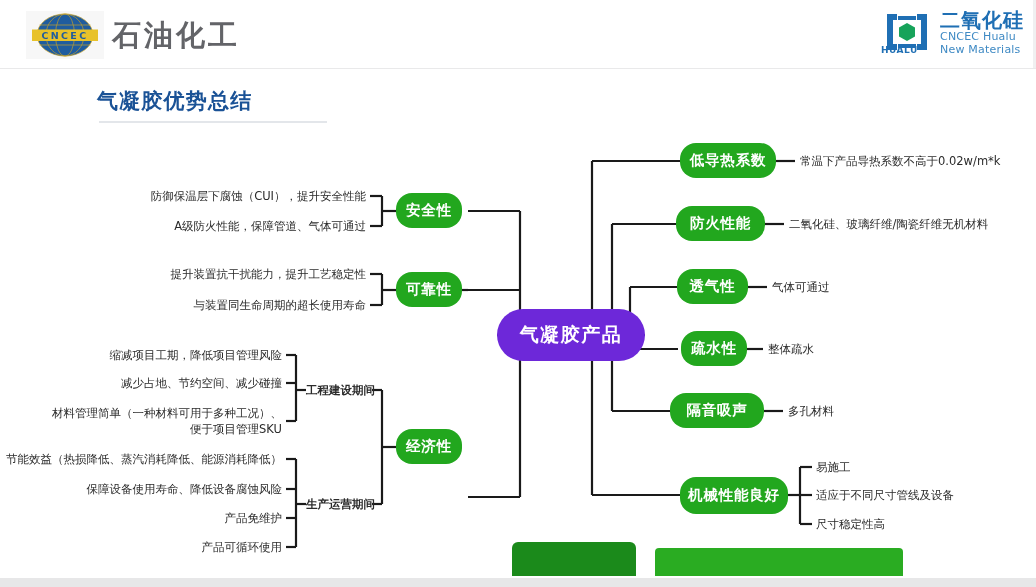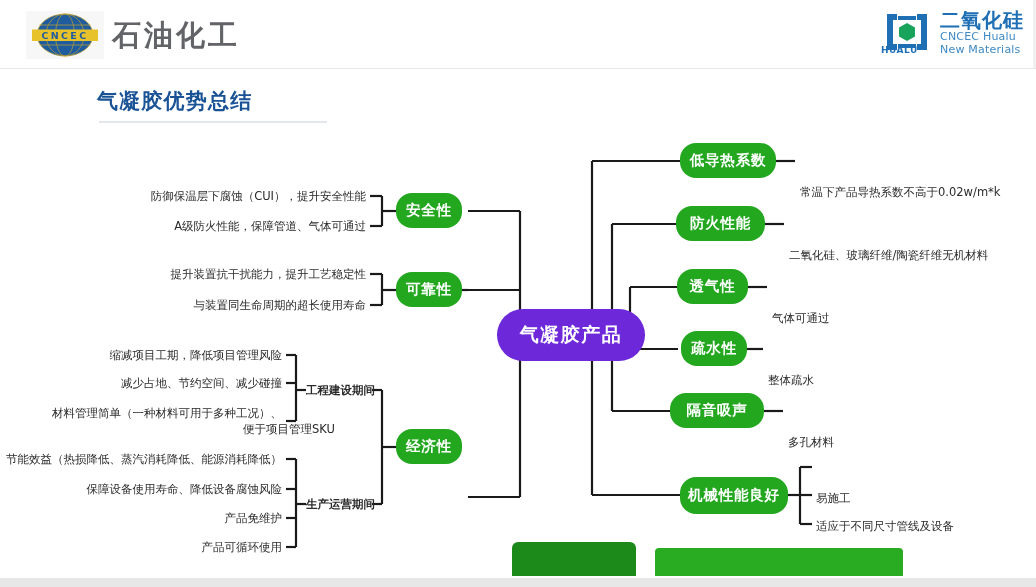--- a/index.html
+++ b/index.html
@@ -130,21 +130,21 @@
     letter-spacing: .8px;
   }
   .leaf {
     position: absolute;
     font-size: 11.5px;
     color: #2b2b2b;
     white-space: nowrap;
     line-height: 16px;
   }
   .leaf-r { text-align: right; }
-  .leaf-l { text-align: left; margin-top: 31px; }
+  .leaf-l { text-align: left; }
   .mid-label {
     position: absolute;
     font-size: 11.5px;
     color: #2b2b2b;
     font-weight: bold;
     white-space: nowrap;
   }
 
   
   .bottom-shape-dark {
@@ -302,21 +302,21 @@
 
     <div class="leaf leaf-r" style="left:70px; top:266px; width:296px;">提升装置抗干扰能力，提升工艺稳定性</div>
     <div class="leaf leaf-r" style="left:70px; top:297px; width:296px;">与装置同生命周期的超长使用寿命</div>
 
     <div class="mid-label" style="left:306px; top:383px;">工程建设期间</div>
     <div class="mid-label" style="left:306px; top:497px;">生产运营期间</div>
 
     <div class="leaf leaf-r" style="left:0px; top:347px; width:282px;">缩减项目工期，降低项目管理风险</div>
     <div class="leaf leaf-r" style="left:0px; top:375px; width:282px;">减少占地、节约空间、减少碰撞</div>
     <div class="leaf leaf-r" style="left:0px; top:405px; width:282px;">材料管理简单（一种材料可用于多种工况）、</div>
-    <div class="leaf leaf-r" style="left:8px; top:421px; width:282px;padding-left:45px;">便于项目管理SKU</div>
+    <div class="leaf leaf-r" style="left:0px; top:421px; width:282px;">便于项目管理SKU</div>
 
     <div class="leaf leaf-r" style="left:0px; top:451px; width:282px;">节能效益（热损降低、蒸汽消耗降低、能源消耗降低）</div>
     <div class="leaf leaf-r" style="left:0px; top:481px; width:282px;">保障设备使用寿命、降低设备腐蚀风险</div>
     <div class="leaf leaf-r" style="left:0px; top:510px; width:282px;">产品免维护</div>
     <div class="leaf leaf-r" style="left:0px; top:539px; width:282px;">产品可循环使用</div>
 
     <div class="node node-branch" style="left:680px; top:143px; width:96px; height:35px;">低导热系数</div>
     <div class="node node-branch" style="left:676px; top:206px; width:89px; height:35px;">防火性能</div>
     <div class="node node-branch" style="left:677px; top:269px; width:71px; height:35px;">透气性</div>
     <div class="node node-branch" style="left:681px; top:331px; width:66px; height:35px;">疏水性</div>

